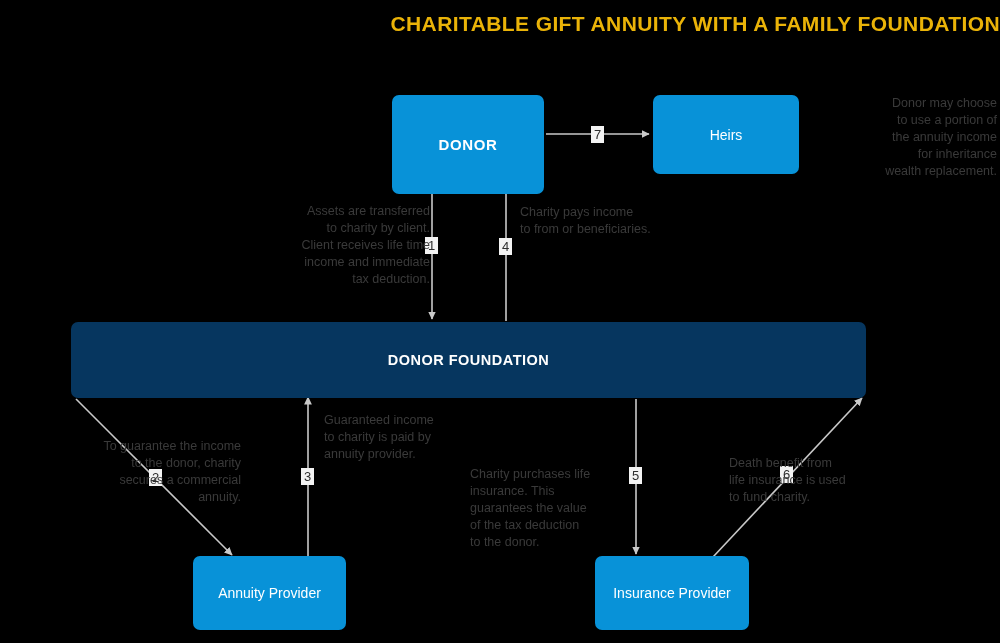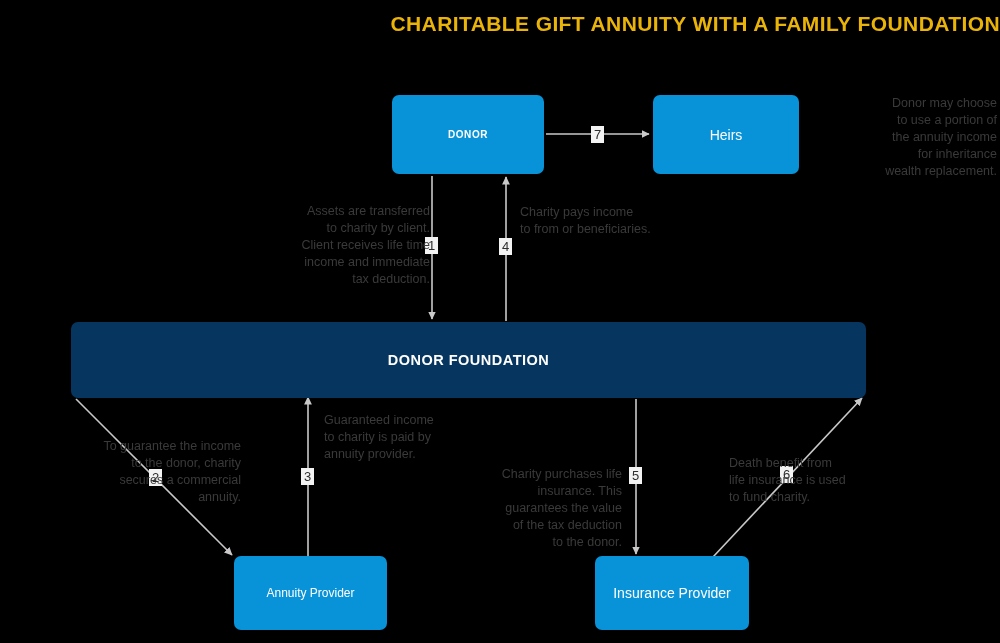--- a/index.html
+++ b/index.html
@@ -38,35 +38,34 @@
     align-items: center;
     justify-content: center;
     color: #ffffff;
     box-sizing: border-box;
     text-align: center;
   }
   .node.primary   { background: #0892d8; }
   .node.secondary { background: #06365f; }
 
   #node-donor {
-    left: 392px; top: 95px; width: 152px; height: 79px;
-    font-size: 10px; font-weight: 600; letter-spacing: 0.6px; text-align: right;
+    left: 392px; top: 95px; width: 152px; height: 99px;
+    font-size: 15px; font-weight: 600; letter-spacing: 0.6px; text-align: right;
   }
   #node-heirs {
     left: 653px; top: 95px; width: 146px; height: 79px;
     font-size: 14px;
   }
   #node-family-foundation {
     left: 71px; top: 322px; width: 795px; height: 76px;
     font-size: 14.5px; font-weight: 600; letter-spacing: 0.5px;
   }
   #node-annuity-provider {
     left: 193px; top: 556px; width: 153px; height: 74px;
-    font-size: 12px;
-    margin-left: 41px;
+    font-size: 14px;
   }
   #node-insurance-provider {
     left: 595px; top: 556px; width: 154px; height: 74px;
     font-size: 14px;
   }
 
   
   #arrow-layer {
     position: absolute;
     left: 0; top: 0;
@@ -100,21 +99,21 @@
     color: #3a3a3a;
     font-size: 12.5px;
     line-height: 17px;
     white-space: pre-line;
   }
   #annotation-1 { left: 245px;  top: 203px; width: 185px; text-align: right; }
   #annotation-4 { left: 520px;  top: 204px; width: 200px; text-align: left; }
   #annotation-7 { left: 812px;  top: 95px;  width: 185px; text-align: right; }
   #annotation-2 { left: 45px;   top: 438px; width: 196px; text-align: right; }
   #annotation-3 { left: 324px;  top: 412px; width: 200px; text-align: left; }
-  #annotation-5 { left: 470px;  top: 466px; width: 152px; text-align: right; }
+  #annotation-5 { left: 470px;  top: 466px; width: 152px; }
   #annotation-6 { left: 729px;  top: 455px; width: 190px; text-align: left; }
 </style>
 </head>
 <body>
 
 <div id="stage">
 
   <div id="diagram-title">CHARITABLE GIFT ANNUITY WITH A FAMILY FOUNDATION</div>
 
   <svg id="arrow-layer" viewBox="0 0 1000 643" width="1000" height="643">

